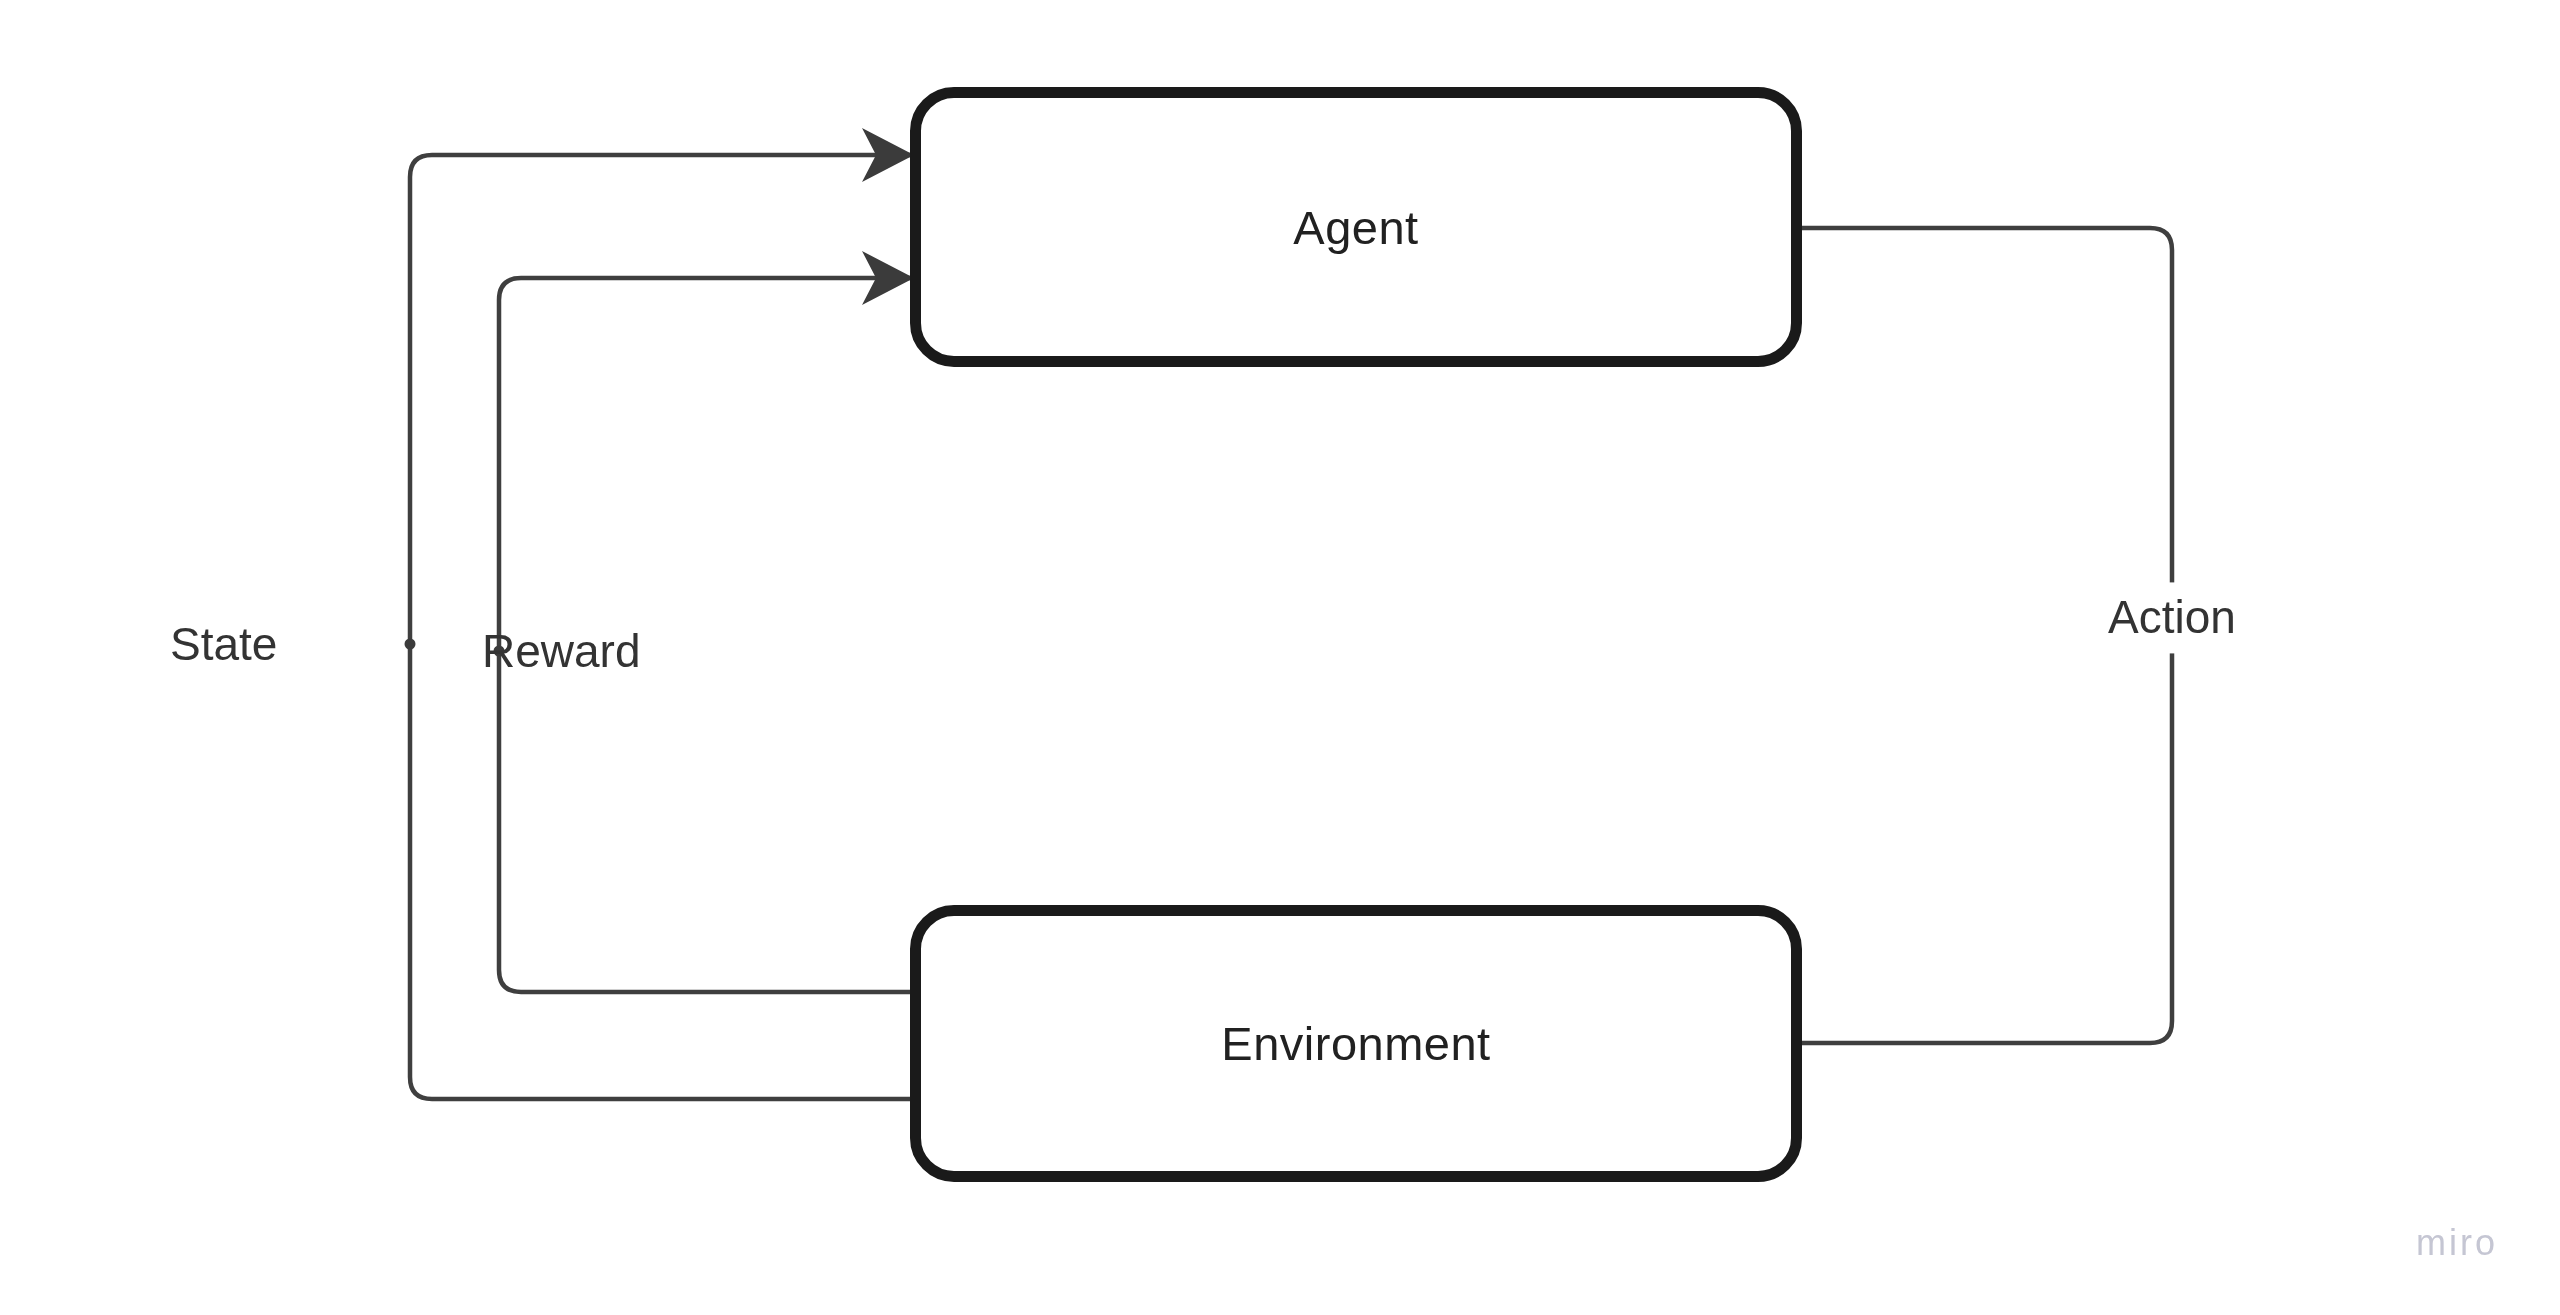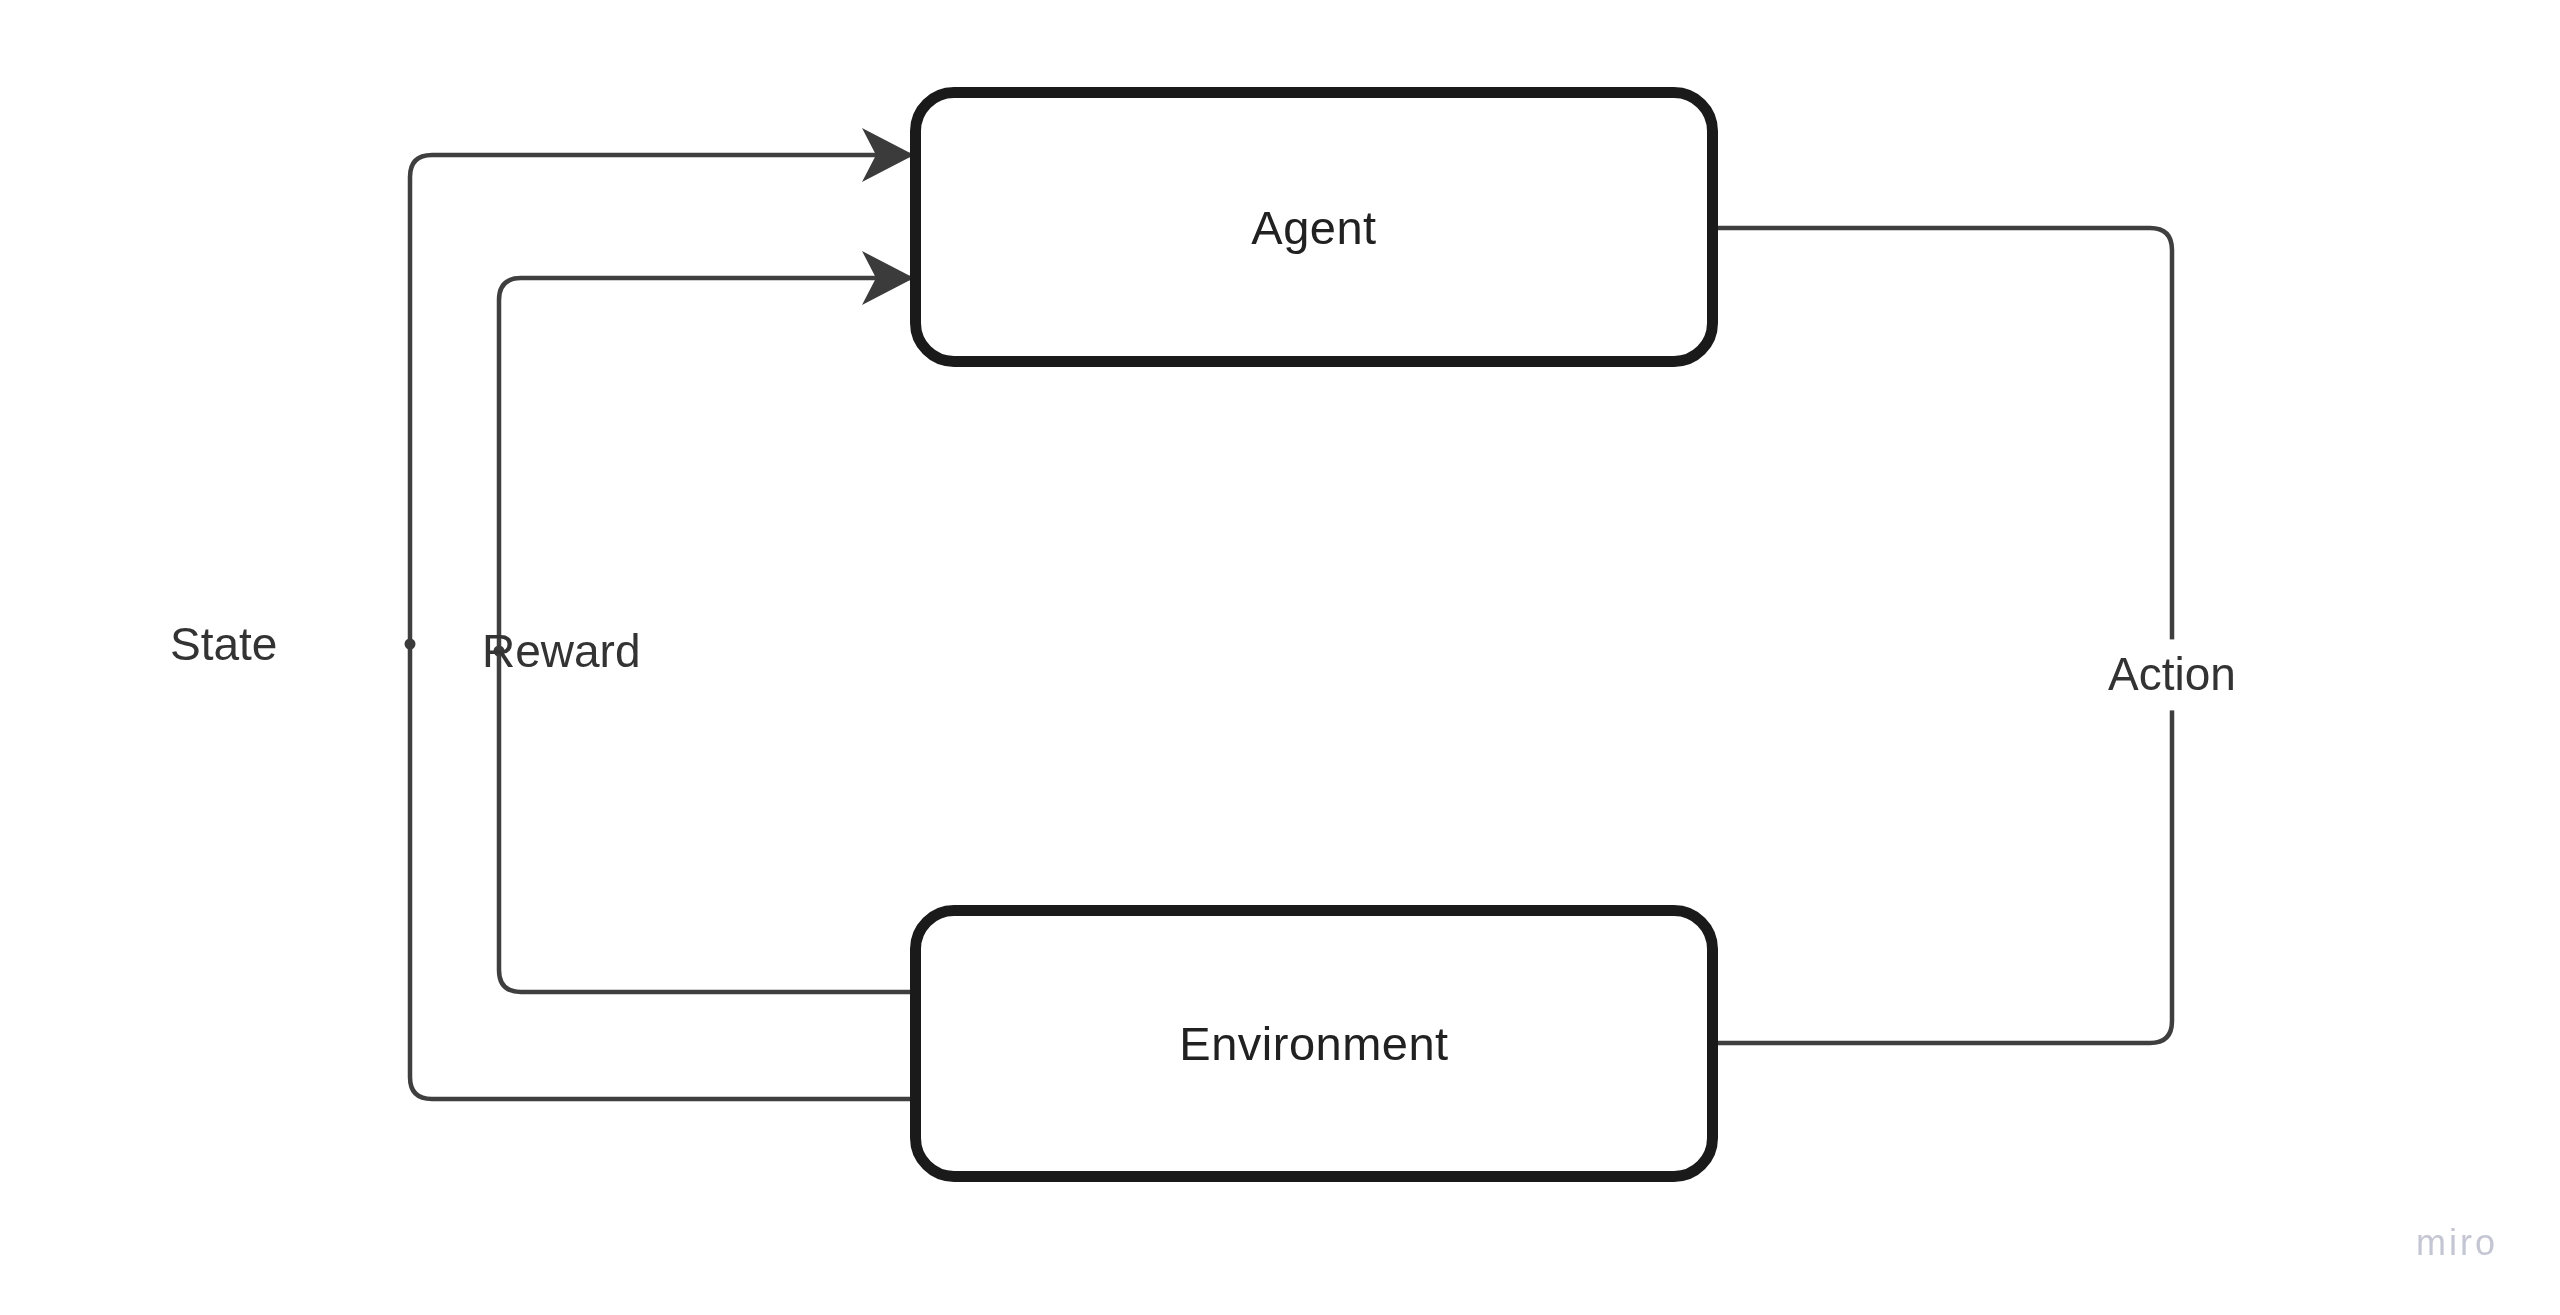--- a/index.html
+++ b/index.html
@@ -17,21 +17,21 @@
   }
   svg.connector-layer {
     position: absolute;
     left: 0;
     top: 0;
     z-index: 1;
   }
   .node {
     position: absolute;
     left: 910px;
-    width: 808px;
+    width: 892px;
     height: 280px;
     box-sizing: border-box;
     background: #ffffff;
     border: 11px solid #1a1a1a;
     border-radius: 44px;
     display: flex;
     align-items: center;
     justify-content: center;
     z-index: 2;
   }
@@ -55,21 +55,21 @@
     top: 617px;
     width: 224px;
     text-align: left;
   }
   .edge-label-reward {
     left: 482px;
     top: 624px;
   }
   .edge-label-action {
     left: 2172px;
-    top: 675px;
+    top: 618px;
     transform: translate(-50%, -50%);
     background: #ffffff;
     padding: 8px 6px;
     text-align: center;
   }
   .watermark {
     position: absolute;
     left: 2416px;
     top: 1222px;
     font-size: 36px;

